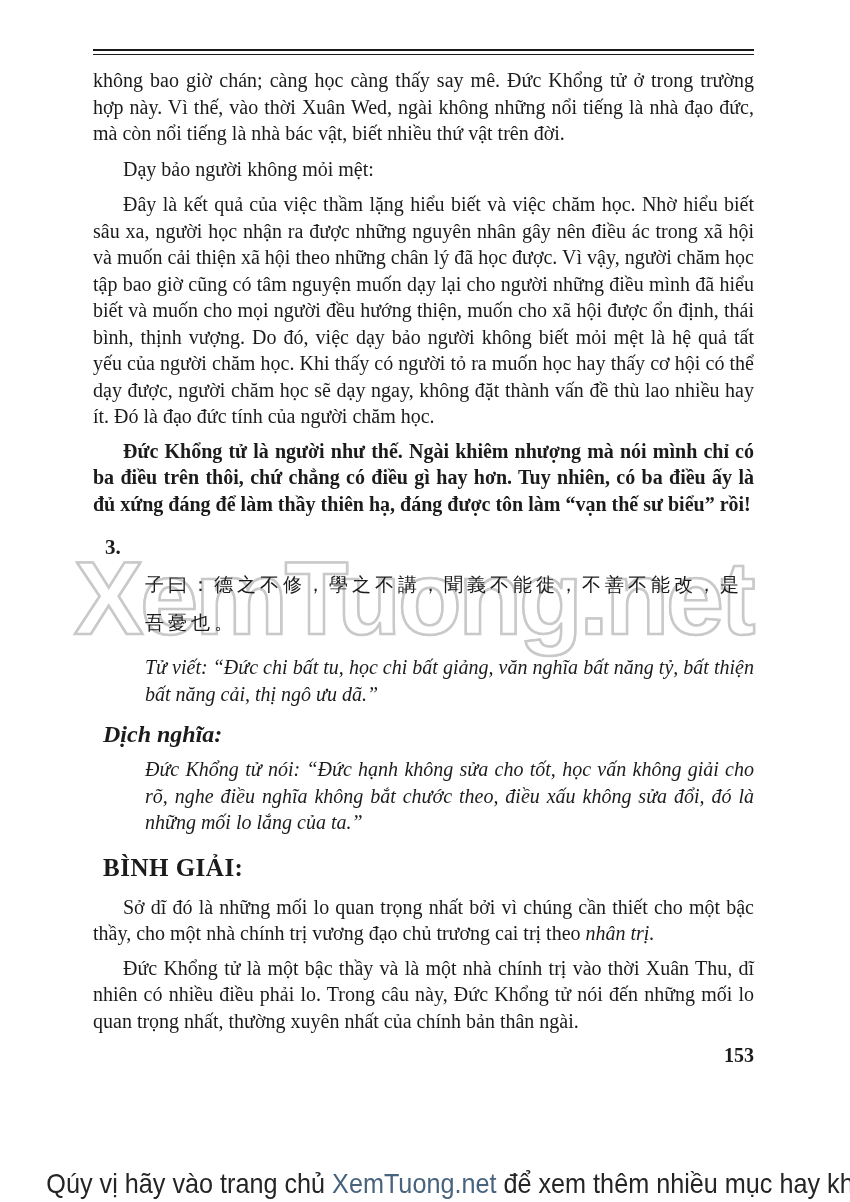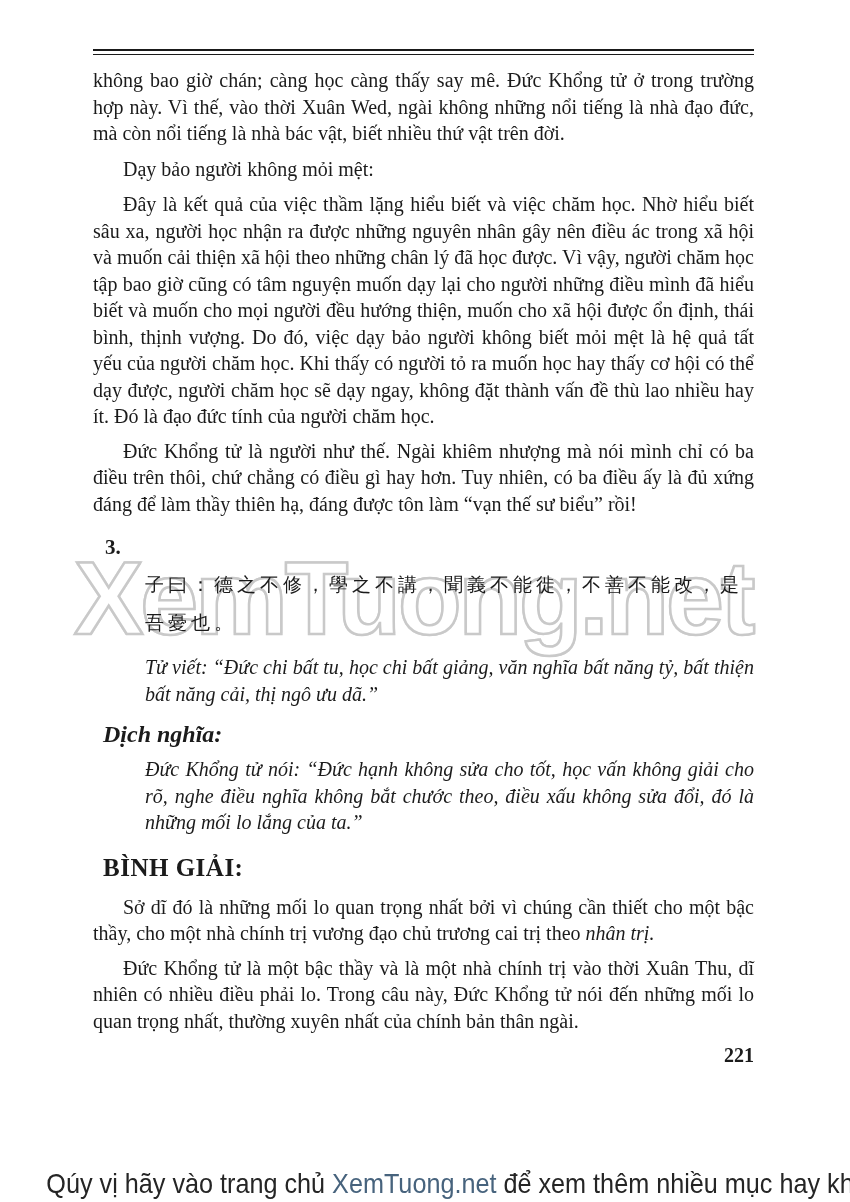--- a/index.html
+++ b/index.html
@@ -21,21 +21,21 @@
   }
 
   .content{position:relative;z-index:1;padding:44px 96px 0 93px;}
 
   .running-header{text-align:right;font-weight:bold;font-size:21px;letter-spacing:1px;}
   .header-rule{margin-top:5px;height:3px;border-top:2px solid #1a1a1a;border-bottom:1px solid #1a1a1a;margin-bottom:12px;}
 
   p{margin:0 0 8px;font-size:20px;line-height:26.5px;text-align:justify;}
   .indent{text-indent:30px;}
   .lead{text-align:left;margin:9px 0;text-indent:30px;}
-  .mt{margin-top:0;}
+  .mt{margin-top:0;font-weight:bold;}
 
   .section-number{font-weight:bold;font-size:21px;margin:18px 0 6px 12px;}
   .chinese{font-size:19px;line-height:38px;margin:6px 0 7px 52px;letter-spacing:4px;}
   .sino-viet{font-style:italic;margin:12px 0 0 52px;}
   .heading-italic{font-weight:bold;font-style:italic;font-size:24px;margin:14px 0 8px 10px;}
   .trans{font-style:italic;margin:8px 0 8px 52px;}
   .heading-caps{font-weight:bold;font-size:25px;margin:18px 0 12px 10px;letter-spacing:0.5px;}
   .emph{font-style:italic;}
   .page-number{font-weight:bold;font-size:20px;text-align:right;margin-top:10px;}
 
@@ -74,21 +74,21 @@
     <div class="heading-italic">Dịch nghĩa:</div>
 
     <p class="trans">Đức Khổng tử nói: “Đức hạnh không sửa cho tốt, học vấn không giải cho rõ, nghe điều nghĩa không bắt chước theo, điều xấu không sửa đổi, đó là những mối lo lắng của ta.”</p>
 
     <div class="heading-caps">BÌNH GIẢI:</div>
 
     <p class="indent"><span>Sở dĩ đó là những mối lo quan trọng nhất bởi vì chúng cần thiết cho một bậc thầy, cho một nhà chính trị vương đạo chủ trương cai trị theo </span><span class="emph">nhân trị.</span></p>
 
     <p class="indent">Đức Khổng tử là một bậc thầy và là một nhà chính trị vào thời Xuân Thu, dĩ nhiên có nhiều điều phải lo. Trong câu này, Đức Khổng tử nói đến những mối lo quan trọng nhất, thường xuyên nhất của chính bản thân ngài.</p>
 
-    <div class="page-number">221</div>
+    <div class="page-number">153</div>
 
   </div>
 
   <div class="footer">
     <span class="footer-inner"><span>Qúy vị hãy vào trang chủ </span><span class="footer-link">XemTuong.net</span><span> để xem thêm nhiều mục hay khác</span></span>
   </div>
 
 </div>
 
 </body></html>

